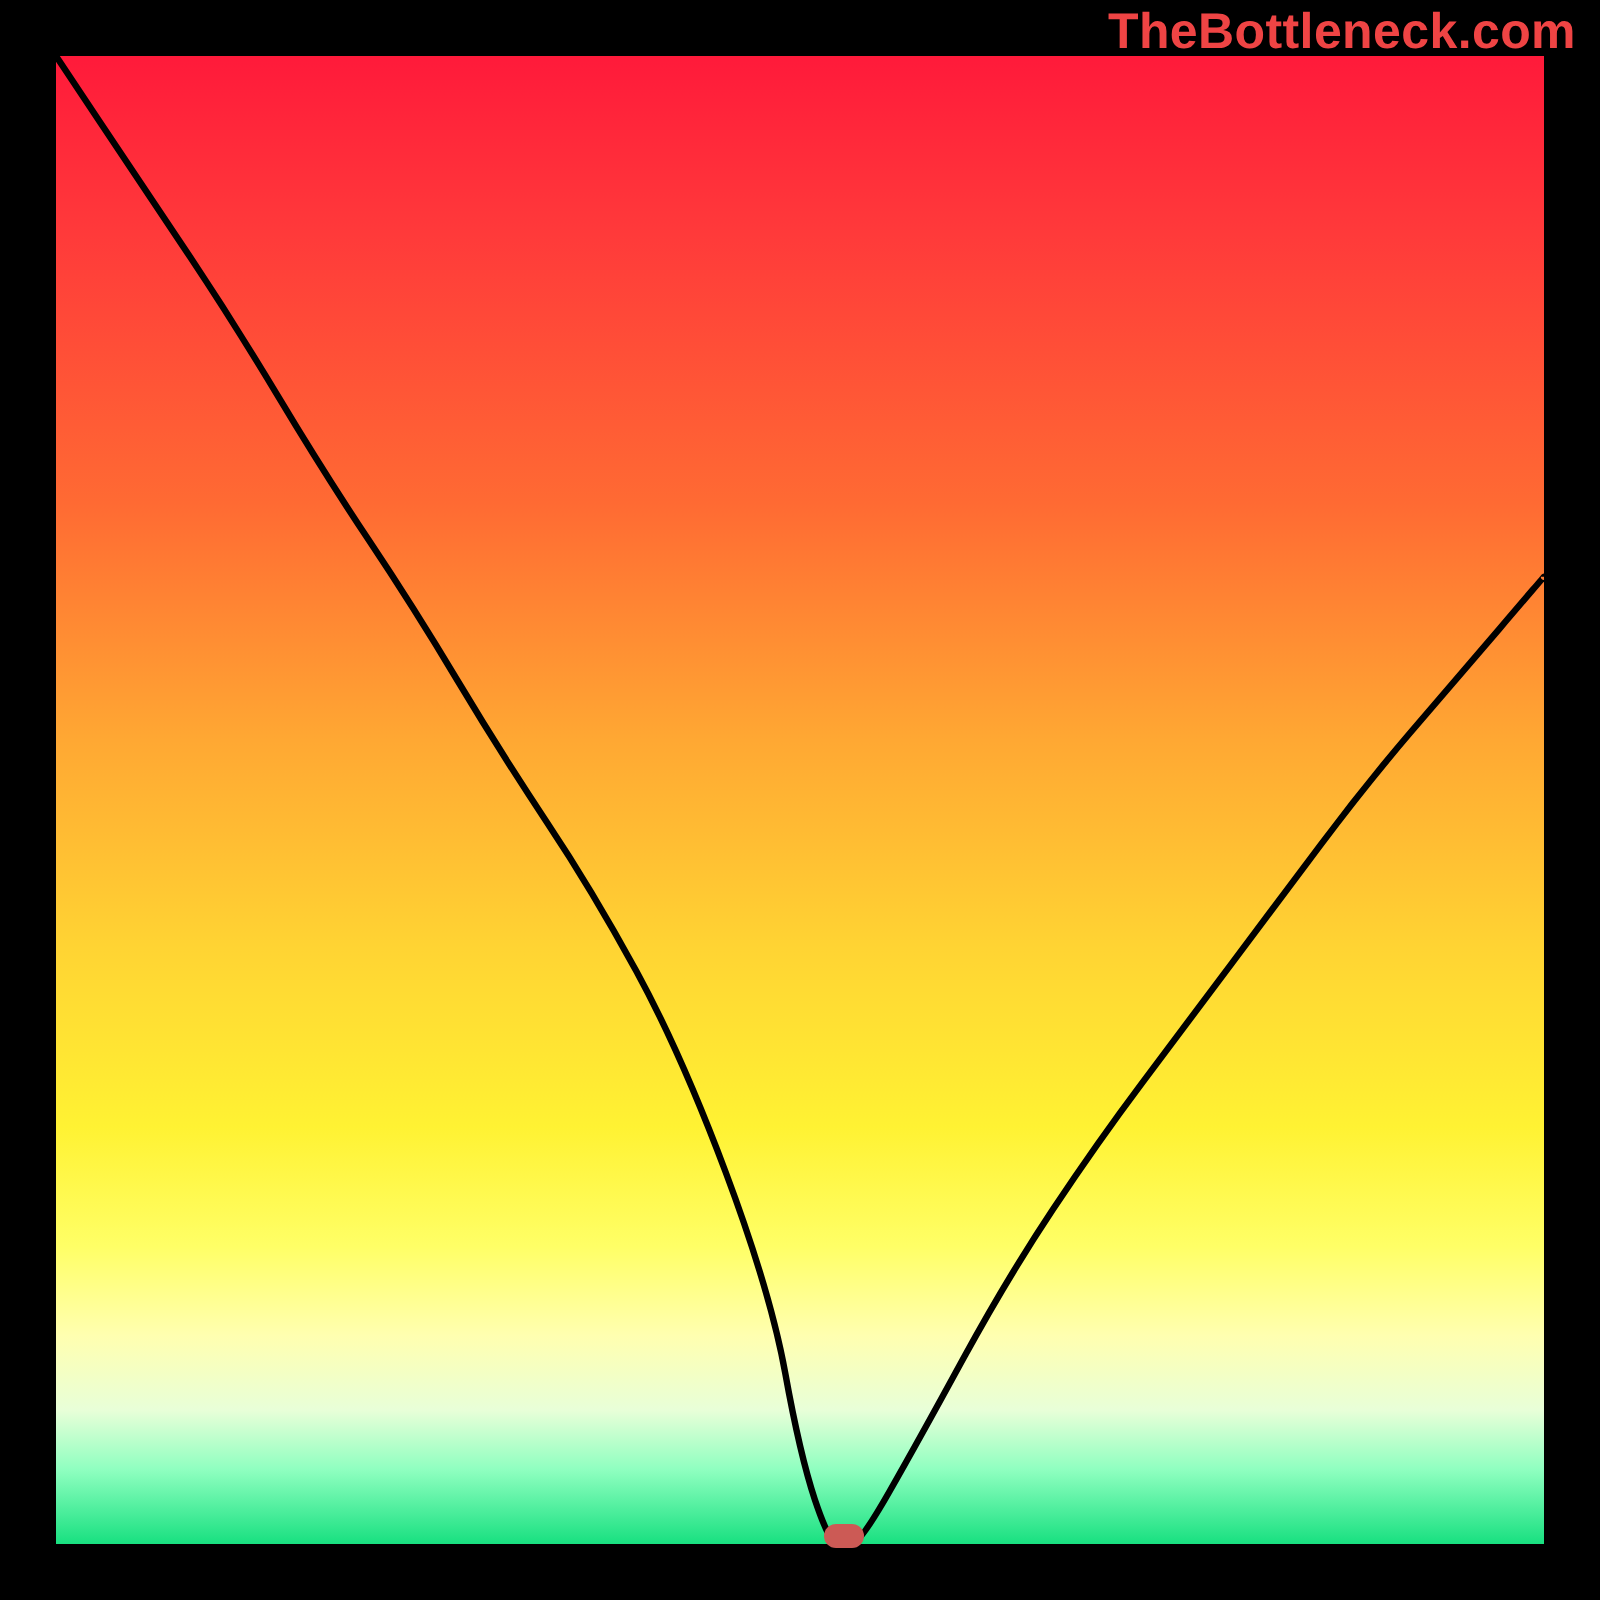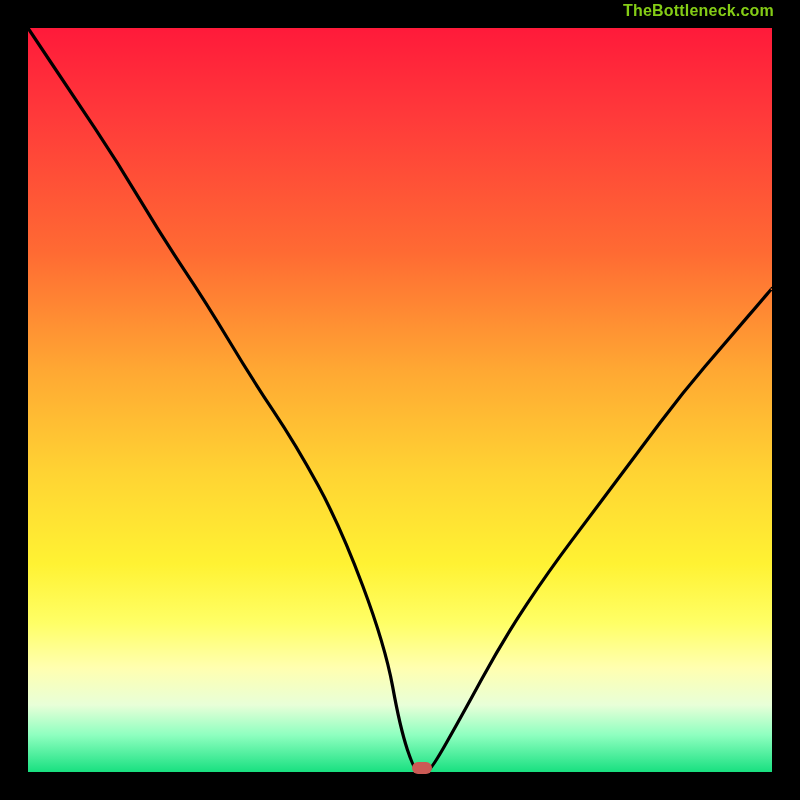--- a/index.html
+++ b/index.html
@@ -13,23 +13,23 @@
   }
   .frame {
     position: relative;
     width: 800px;
     height: 800px;
     background: #000;
   }
   .watermark {
     position: absolute;
     top: 2px;
-    right: 26px;
-    color: #84cc16;
-    font-size: 16px;
+    right: 12px;
+    color: #ef4444;
+    font-size: 25px;
     font-weight: 600;
     z-index: 5;
     letter-spacing: 0.2px;
   }
   .plot {
     position: absolute;
     left: 28px;
     top: 28px;
     width: 744px;
     height: 744px;

